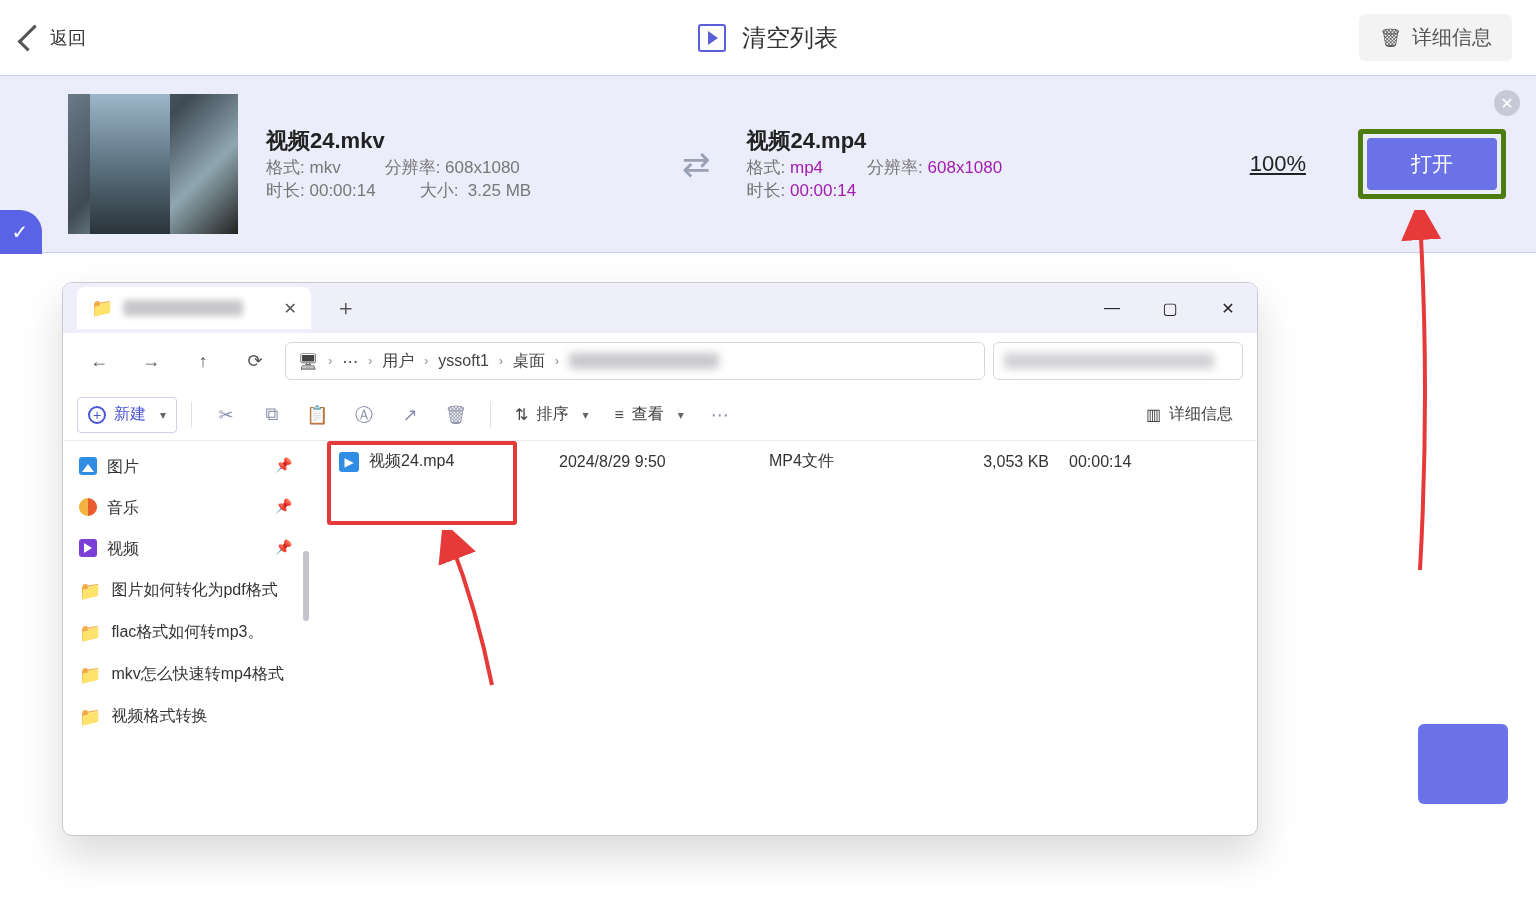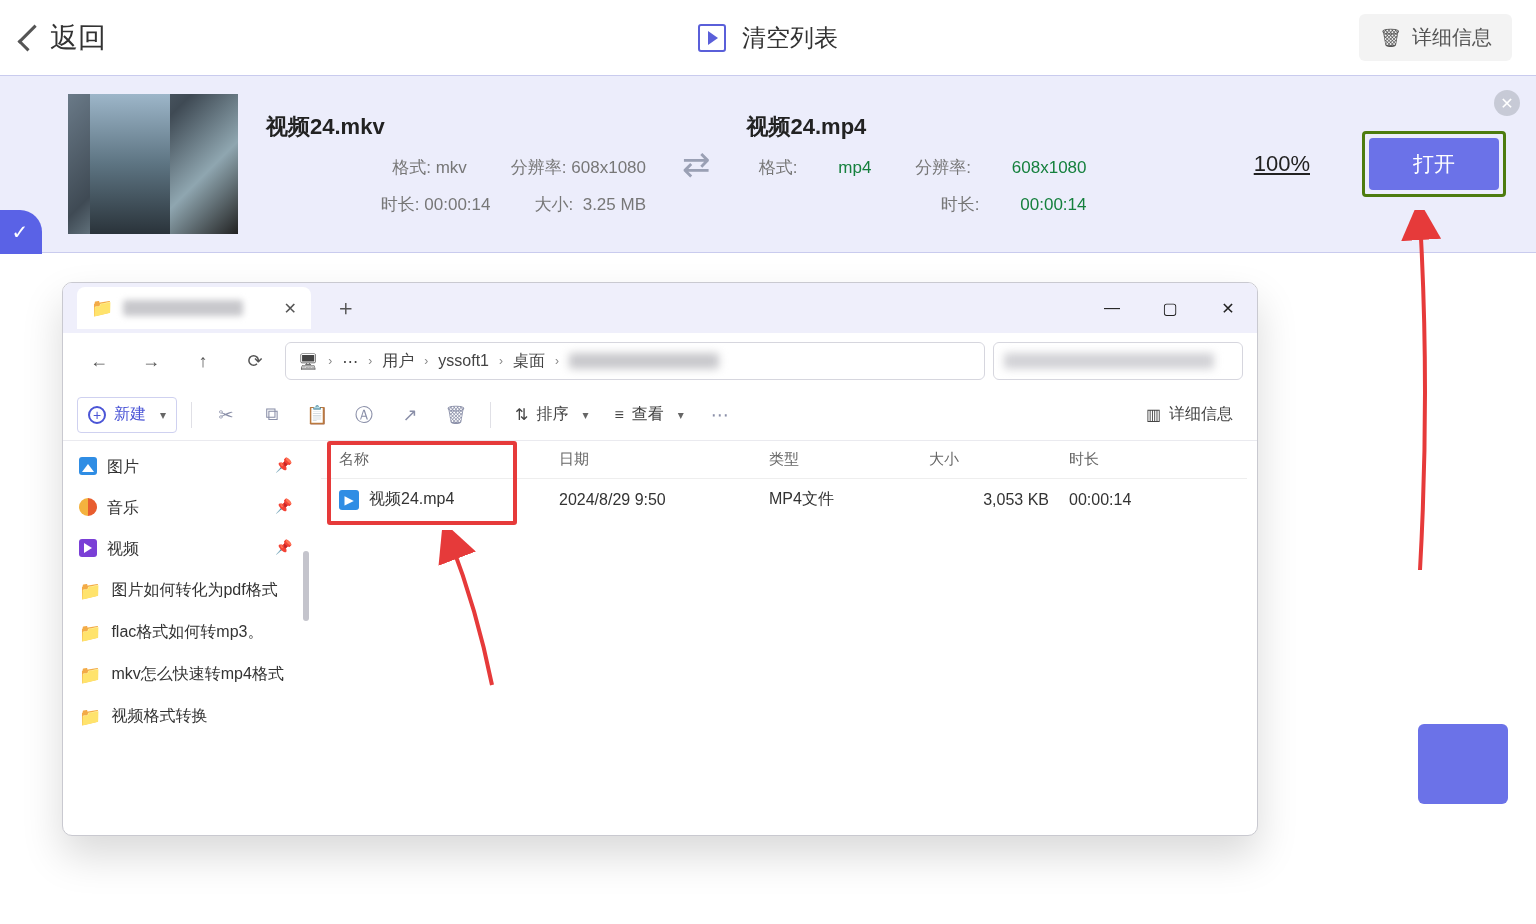--- a/index.html
+++ b/index.html
@@ -18,21 +18,21 @@
     height: 75px;
     display: flex;
     align-items: center;
     padding: 0 24px;
     gap: 16px;
   }
   .back-btn {
     display: flex;
     align-items: center;
     gap: 12px;
-    font-size: 28px;
+    font-size: 18px;
     color: #333;
     cursor: pointer;
   }
   .chev-left {
     width: 14px; height: 24px;
     border-left: 3px solid #555;
     border-bottom: 3px solid #555;
     transform: rotate(45deg);
   }
   .title-wrap {
@@ -91,35 +91,35 @@
     background: linear-gradient(135deg,#6a7a88 0%, #3f4a54 40%, #8fa6b0 70%, #222 100%);
     position: relative;
     overflow: hidden;
   }
   .thumb::after{
     content:"";
     position:absolute; left:22px; top:0; bottom:0; width:80px;
     background: linear-gradient(180deg,#9db6c9 0%,#5d7482 50%,#2a333a 100%);
   }
   .col {
-    display: flex; flex-direction: column; gap: 14px;
+    display: flex; flex-direction: column; 
     min-width: 380px;
   }
   .fname { font-size: 22px; font-weight: 600; color: #222; }
-  .meta-line { display: flex; gap: 44px; font-size: 17px; color: #777; justify-content: flex-end; }
+  .meta-line { display: flex; gap: 44px; font-size: 17px; color: #777; }
   .meta-line span { white-space: nowrap; }
-  .meta-line .hl { color: #15803d; margin-left: 36px; }
+  .meta-line .hl { color: #a21caf; }
   .shuffle-icon {
     color: #9aa0b4;
     font-size: 34px;
     margin: 0 8px;
   }
   .progress { font-size: 22px; color: #222; margin-left: auto; margin-right: 24px; text-decoration: underline; }
   .open-wrap {
-    border: 3px solid #4d7c0f;
+    border: 5px solid #4d7c0f;
     padding: 4px;
     border-radius: 4px;
   }
   .open-btn {
     background: #6b72e8;
     color: #fff;
     font-size: 21px;
     padding: 12px 44px;
     border-radius: 4px;
     cursor: pointer;
@@ -498,27 +498,20 @@
         <span>mkv怎么快速转mp4格式</span>
       </div>
       <div class="sb-item">
         <span class="sb-fld">📁</span>
         <span>视频格式转换</span>
       </div>
       <div class="sb-scroll"></div>
     </div>
 
     <div class="filearea">
-      <div class="headers">
-        <span class="nm">名称</span>
-        <span>日期</span>
-        <span>类型</span>
-        <span>大小</span>
-        <span>时长</span>
-      </div>
       <div class="file-row">
         <span class="file-cell1">
           <span class="file-ico">▶</span>
           <span>视频24.mp4</span>
         </span>
         <span>2024/8/29 9:50</span>
         <span>MP4文件</span>
         <span style="text-align:right;padding-right:20px">3,053 KB</span>
         <span>00:00:14</span>
       </div>

